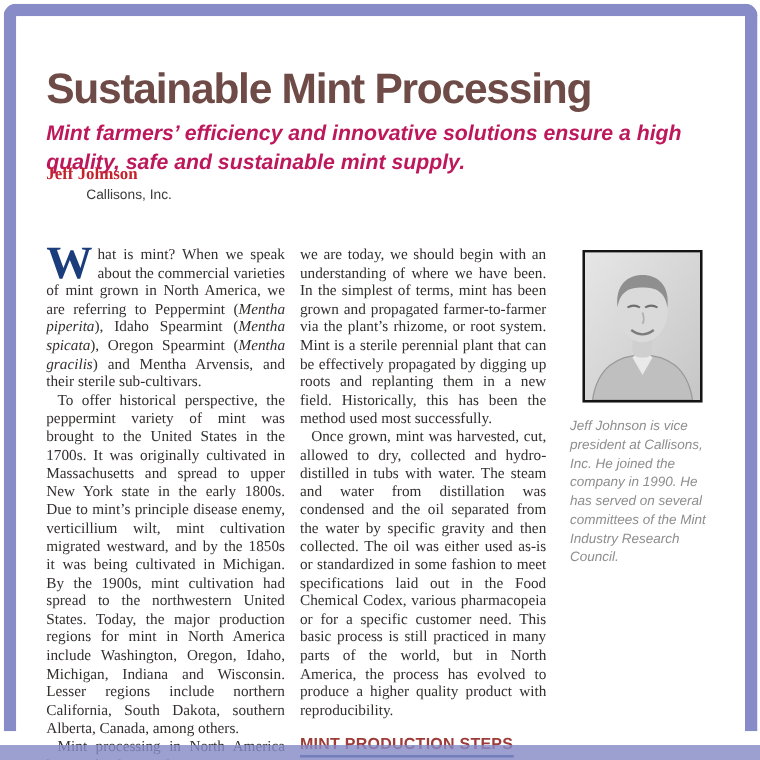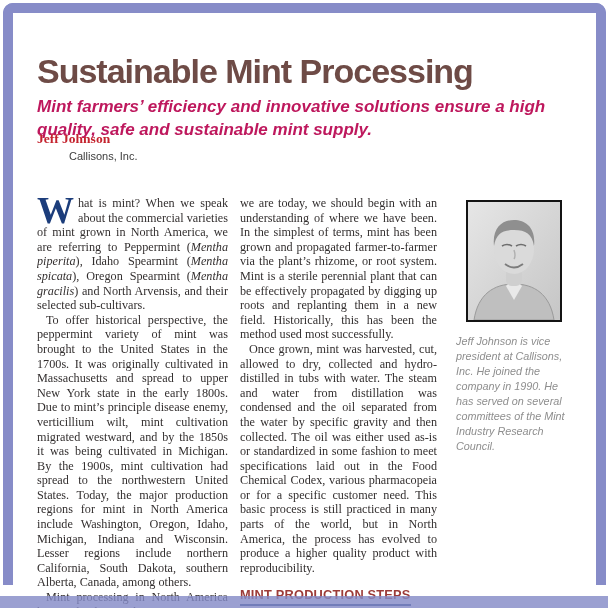--- a/index.html
+++ b/index.html
@@ -75,21 +75,21 @@
 <body>
 
 <h1 class="title">Sustainable Mint Processing</h1>
 <p class="subtitle">Mint farmers’ efficiency and innovative solutions ensure a high quality, safe and sustainable mint supply.</p>
 <div class="author">
   <div class="author-name">Jeff Johnson</div>
   <div class="author-affil">Callisons, Inc.</div>
 </div>
 
 <div class="col col1">
-  <p><span class="dropcap">W</span><span><span>hat is mint? When we speak about the commercial varieties of mint grown in North America, we are referring to Peppermint (</span><em>Mentha piperita</em><span>), Idaho Spearmint (</span><em>Mentha spicata</em><span>), Oregon Spearmint (</span><em>Mentha gracilis</em><span>) and North Arvensis, and their selected sub-cultivars.</span></span></p>
+  <p><span class="dropcap">W</span><span><span>hat is mint? When we speak about the commercial varieties of mint grown in North America, we are referring to Peppermint (</span><em>Mentha piperita</em><span>), Idaho Spearmint (</span><em>Mentha spicata</em><span>), Oregon Spearmint (</span><em>Mentha gracilis</em><span>) and Mentha Arvensis, and their sterile sub-cultivars.</span></span></p>
   <p class="indent"><span>To offer historical perspective, the peppermint variety of mint was brought to the United States in the 1700s. It was originally cultivated in Massachusetts and spread to upper New York state in the early 1800s. Due to mint’s principle disease enemy, verticillium wilt, mint cultivation migrated westward, and by the 1850s it was being cultivated in Michigan. By the 1900s, mint cultivation had spread to the northwestern United States. Today, the major production regions for mint in North America include Washington, Oregon, Idaho, Michigan, Indiana and Wisconsin. Lesser regions include northern California, South Dakota, southern Alberta, Canada, among others.</span></p>
   <p class="indent"><span>Mint processing in North America has evolved over the years to ensure the production of a high quality, safe and sustainable mint supply. Its evolution is a result of learning and application of technologies through</span></p>
 </div>
 
 <div class="col col2">
   <p><span>we are today, we should begin with an understanding of where we have been. In the simplest of terms, mint has been grown and propagated farmer-to-farmer via the plant’s rhizome, or root system. Mint is a sterile perennial plant that can be effectively propagated by digging up roots and replanting them in a new field. Historically, this has been the method used most successfully.</span></p>
   <p class="indent"><span>Once grown, mint was harvested, cut, allowed to dry, collected and hydro-distilled in tubs with water. The steam and water from distillation was condensed and the oil separated from the water by specific gravity and then collected. The oil was either used as-is or standardized in some fashion to meet specifications laid out in the Food Chemical Codex, various pharmacopeia or for a specific customer need. This basic process is still practiced in many parts of the world, but in North America, the process has evolved to produce a higher quality product with reproducibility.</span></p>
   <div><span class="section-heading">MINT PRODUCTION STEPS</span></div>
   <p class="after-heading"><span>The steps to obtaining high quality plants are as important as the final distillation of the oil from the field. We will investigate</span></p>
 </div>

